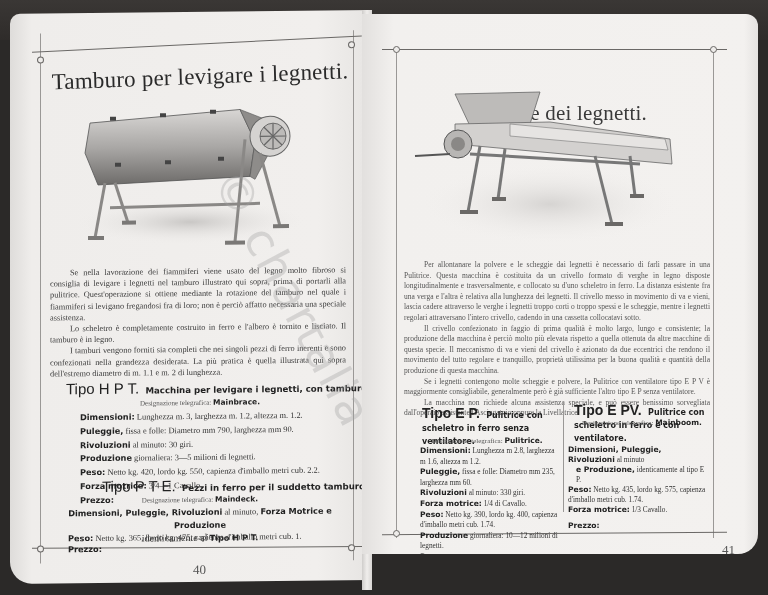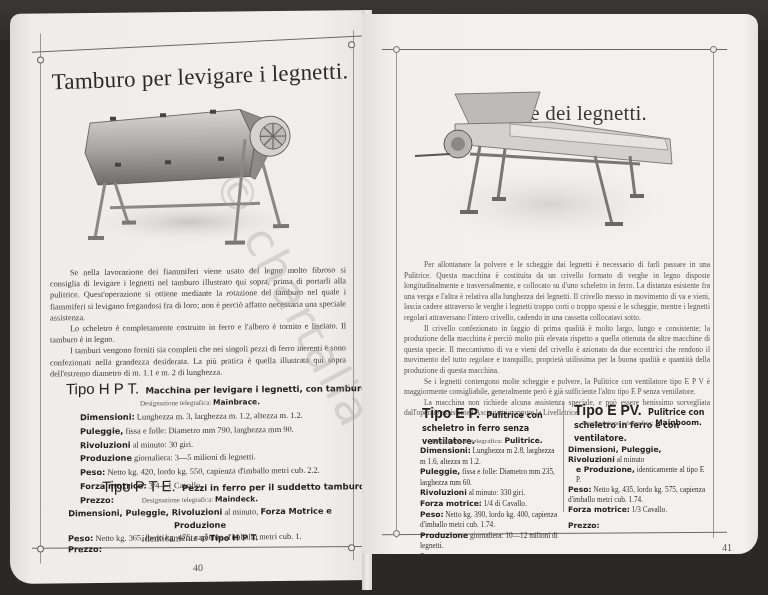--- a/index.html
+++ b/index.html
@@ -69,21 +69,21 @@
     font-family: "Liberation Sans", "DejaVu Sans", sans-serif;
     font-size: 15px; font-weight: normal; margin-right: 4px;
   }
   .tipo-head .desc { font-weight: bold; font-family: "DejaVu Sans", sans-serif; font-size: 8.6px; }
   .tele { position: absolute; font-size: 7px; color: #555; text-align: center; }
   .tele b { font-family: "DejaVu Sans", sans-serif; color: #222; font-size: 7.5px; }
   .spec { position: absolute; font-size: 8.4px; line-height: 12.8px; color: #333; }
   .spec b { font-family: "DejaVu Sans", sans-serif; font-weight: bold; color: #222; font-size: 8.2px; }
   .spec-sm { position: absolute; font-size: 7.3px; line-height: 10.6px; color: #333; }
   .spec-sm b { font-family: "DejaVu Sans", sans-serif; font-weight: bold; color: #222; font-size: 7.6px; }
-  .page-num { position: absolute; font-size: 10px; color: #555; }
+  .page-num { position: absolute; font-size: 13px; color: #555; }
   .watermark {
     position: absolute; left: 250px; top: 160px;
     font-family: "DejaVu Sans", sans-serif; font-size: 46px; color: rgba(160,160,160,0.35);
     transform: rotate(62deg); transform-origin: left top; white-space: nowrap;
     letter-spacing: 2px; pointer-events: none;
   }
   .vdivider { position: absolute; width: 1px; background: #9a9896; }
 </style>
 </head>
 <body>

